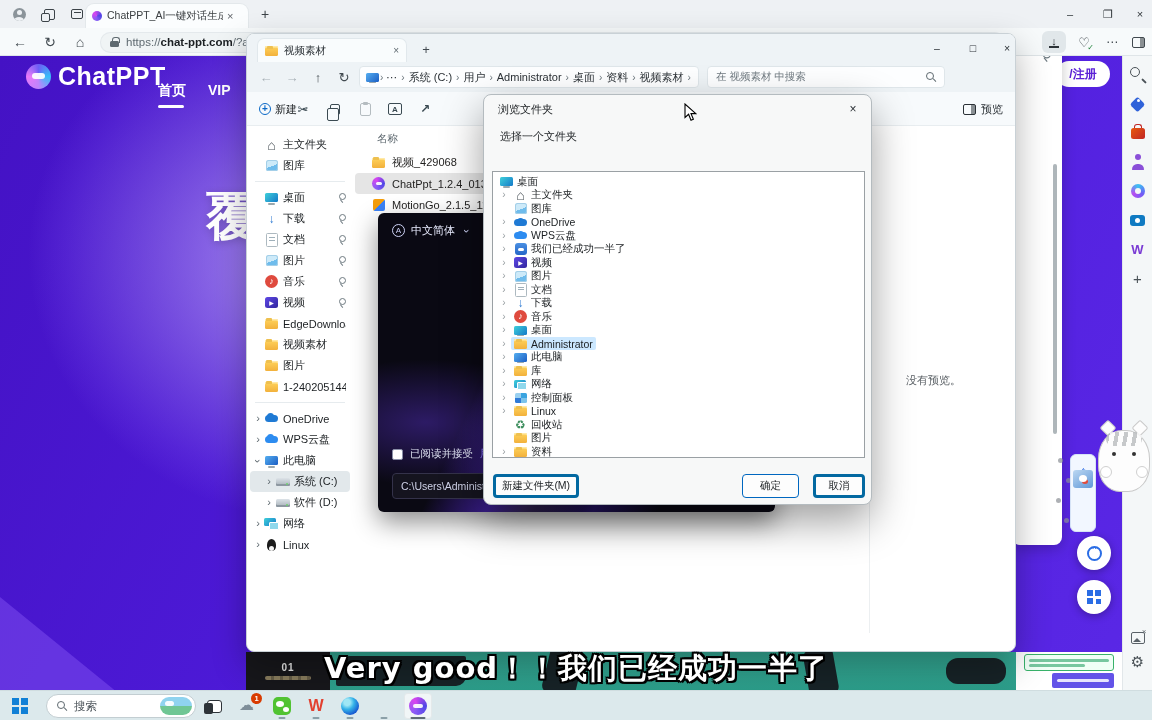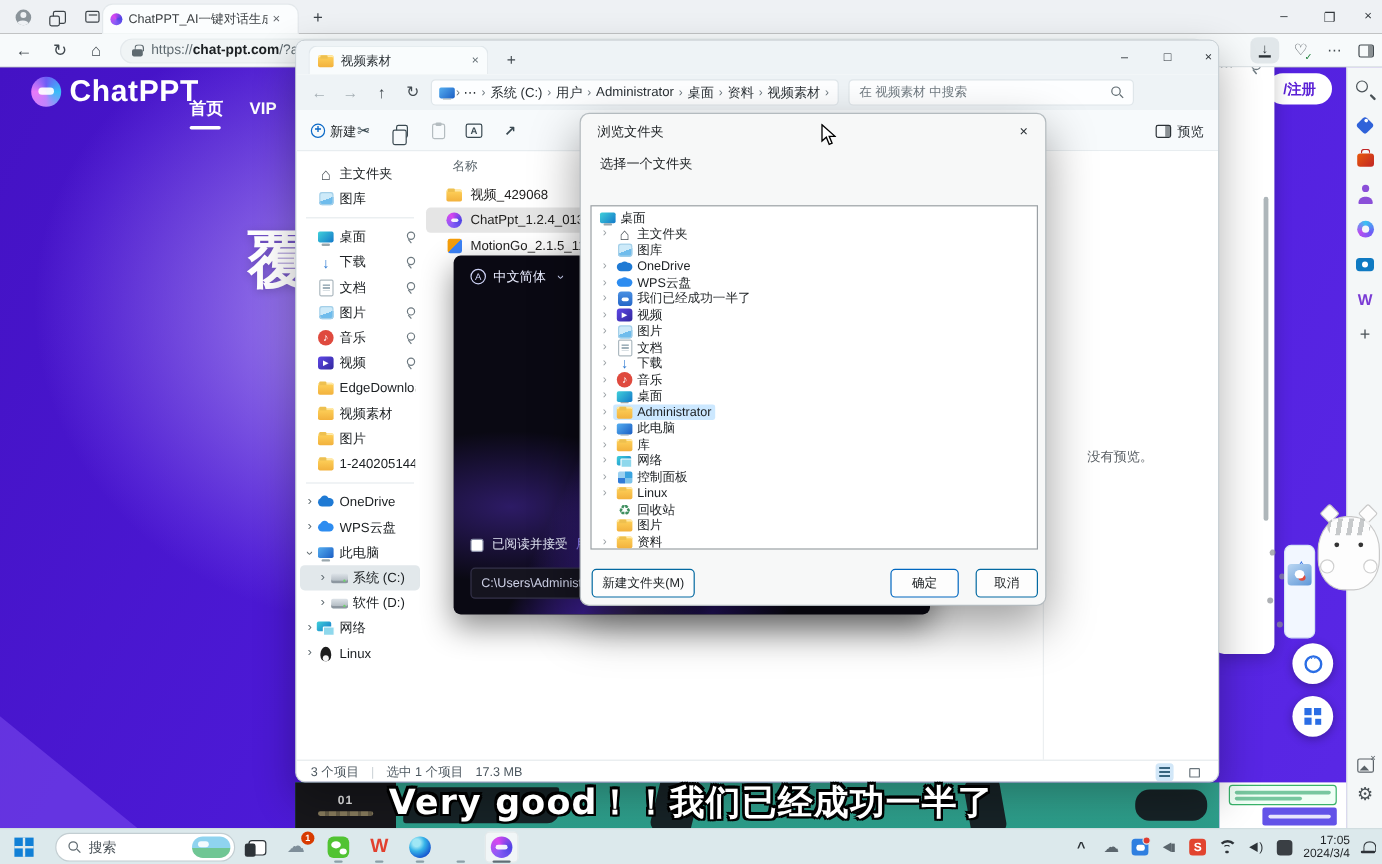--- a/index.html
+++ b/index.html
@@ -264,21 +264,21 @@
   #dlg-close{position:absolute;right:8px;top:5px;width:20px;height:18px;display:flex;align-items:center;justify-content:center;
     color:#2b3136;font-size:12px;}
   #dlg-prompt{position:absolute;left:16px;top:34px;font-size:11px;color:#1b1f22;}
   #dlg-tree{position:absolute;left:8px;top:76px;width:373px;height:287px;background:#fff;border:1px solid #9aa0a4;
     overflow:hidden;padding:3px 0 0 0;}
   .tree-row{display:flex;align-items:center;height:13.5px;font-size:10.5px;color:#1b1f22;padding-left:4px;}
   .texp{width:14px;color:#9aa0a4;font-size:10px;text-align:center;flex:none;line-height:1;}
   .tw{display:flex;align-items:center;gap:4px;padding:0 3px;border-radius:2px;height:13px;}
   .tw.sel{background:#cce8ff;}
   .tw .icn{width:13px;height:13px;}
-  .dbtn{position:absolute;height:24px;background:#fdfdfd;border:1px solid #0369a1;border-radius:4px;
+  .dbtn{position:absolute;height:24px;background:#fdfdfd;border:3px solid #0369a1;border-radius:4px;
     display:flex;align-items:center;justify-content:center;font-size:10.5px;color:#1b1f22;}
   #btn-newfolder{left:9px;top:379px;width:86px;}
   #btn-ok{left:258px;top:379px;width:57px;border:1.5px solid #0067c0;}
   #btn-cancel{left:329px;top:379px;width:52px;}
   #cursor{position:absolute;left:200px;top:8px;z-index:2;}
 
   
   #floating{left:1056px;top:418px;width:96px;height:200px;z-index:8;}
   .paw{position:absolute;width:5px;height:5px;border-radius:50%;background:#8a8f94;opacity:.7;}
   #wx-badge{position:absolute;left:14px;top:36px;width:26px;height:78px;background:#f2f7ff;border:1px solid #d6e3f6;
@@ -650,33 +650,20 @@
           </div>
           <div class="file-row">
             <span class="icn i-motiongo" style="width: 15px; height: 15px;"></span>
             <span class="fname">MotionGo_2.1.5_11082124</span>
           </div>
         </div>
     </div>
     <div id="ex-preview">
       <span id="preview-empty">没有预览。</span>
     </div>
-    <div id="ex-status">
-      <span>3 个项目</span>
-      <span class="sdiv">|</span>
-      <span>选中 1 个项目</span>
-      <span>17.3 MB</span>
-      <span style="flex:1"></span>
-      <span class="view-ic active">
-          <span class="lines"></span>
-        </span>
-      <span class="view-ic">
-          <span class="pane"></span>
-        </span>
-    </div>
   </div>
 
   <div id="installer" class="abs">
     <div id="inst-lang">
       <span class="globe">A</span>
       <span class="lbl">中文简体</span>
       <span class="chev down"></span>
     </div>
     <div id="inst-agree">
       <span class="cb"></span>
@@ -906,32 +893,15 @@
         </div>
         <div class="tslot">
           <span class="t-folder"></span>
           <span class="run"></span>
         </div>
         <div class="tslot active">
           <span class="t-chatppt"></span>
           <span class="run"></span>
         </div>
       </div>
-    <div id="tray">
-        <span class="yic y-chevron-up"></span>
-        <span class="yic y-onedrive"></span>
-        <span class="yic y-pc-manager"></span>
-        <span class="yic y-audio-device"></span>
-        <span class="yic y-sogou"></span>
-        <span class="yic y-wifi">
-          <i></i>
-        </span>
-        <span class="yic y-volume"></span>
-        <span class="yic y-pen"></span>
-        <div id="tb-clock">
-          <div>17:05</div>
-          <div>2024/3/4</div>
-        </div>
-        <span class="yic y-bell"></span>
-      </div>
   </div>
 
 </div>
 
 </body></html>

